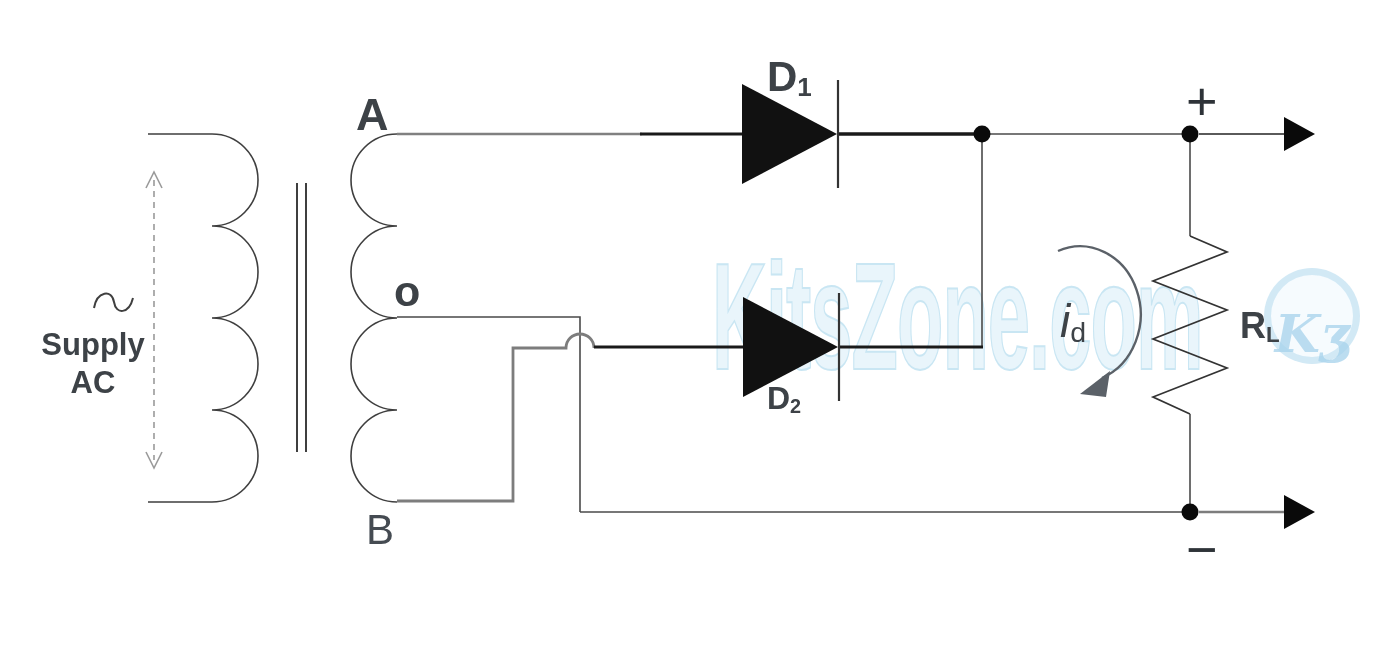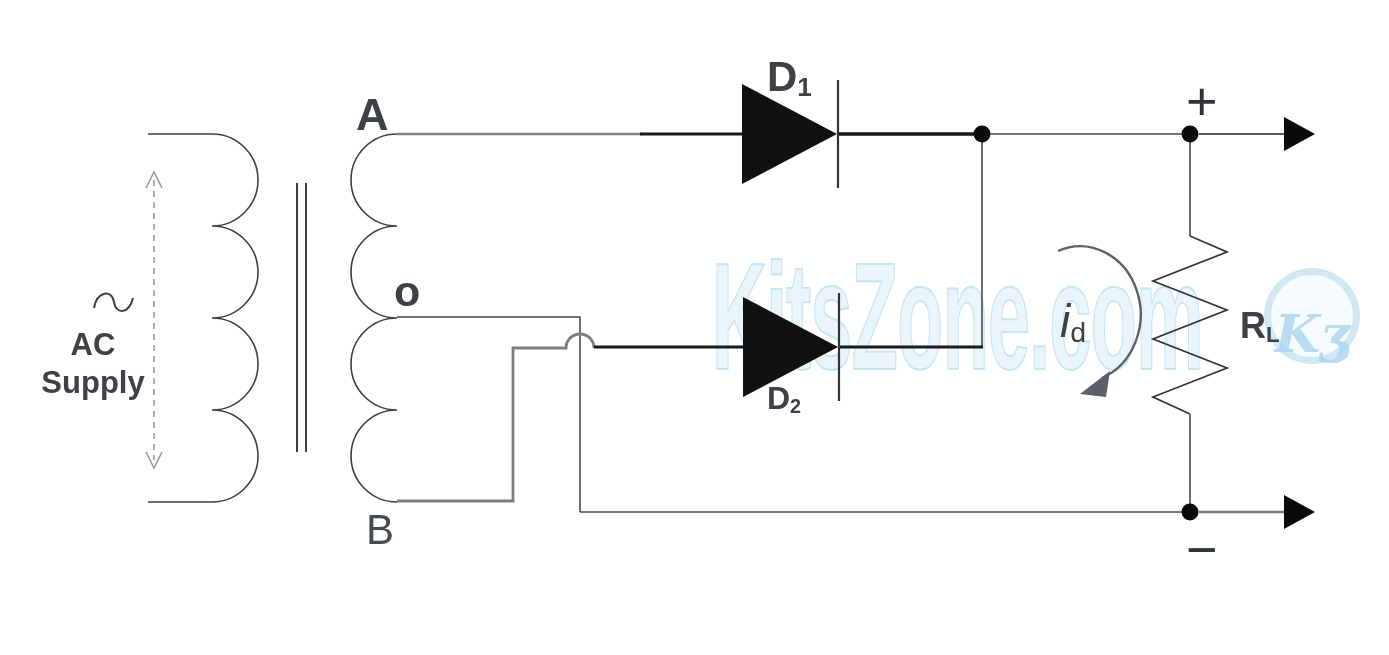--- a/index.html
+++ b/index.html
@@ -119,22 +119,22 @@
       <polygon points="1284,495 1284,529 1315,512" fill="#0a0a0a"></polygon>
     </g>
 
     <g>
       <path d="M1058,251 A57,64 0 1 1 1102,378" fill="none" stroke="#5b6168" stroke-width="2.4"></path>
       <polygon points="1080,394 1110,371 1106,397" fill="#5b6168"></polygon>
     </g>
   </svg>
 
   <div class="lbl ac-label" style="left:40px;top:326px;width:106px;">
+    <div>Supply</div>
     <div>AC</div>
-    <div>Supply</div>
   </div>
 
   <div class="lbl" style="left:356px;top:92px;font-size:45px;">A</div>
 
   <div class="lbl" style="left:394px;top:270px;font-size:43px;">o</div>
 
   <div class="lbl" style="left:366px;top:509px;font-size:42px;font-weight:normal;color:#454b52;">B</div>
 
   <div class="lbl" style="left:767px;top:56px;font-size:42px;text-align:right;">
     <span>D</span><sub>1</sub>

